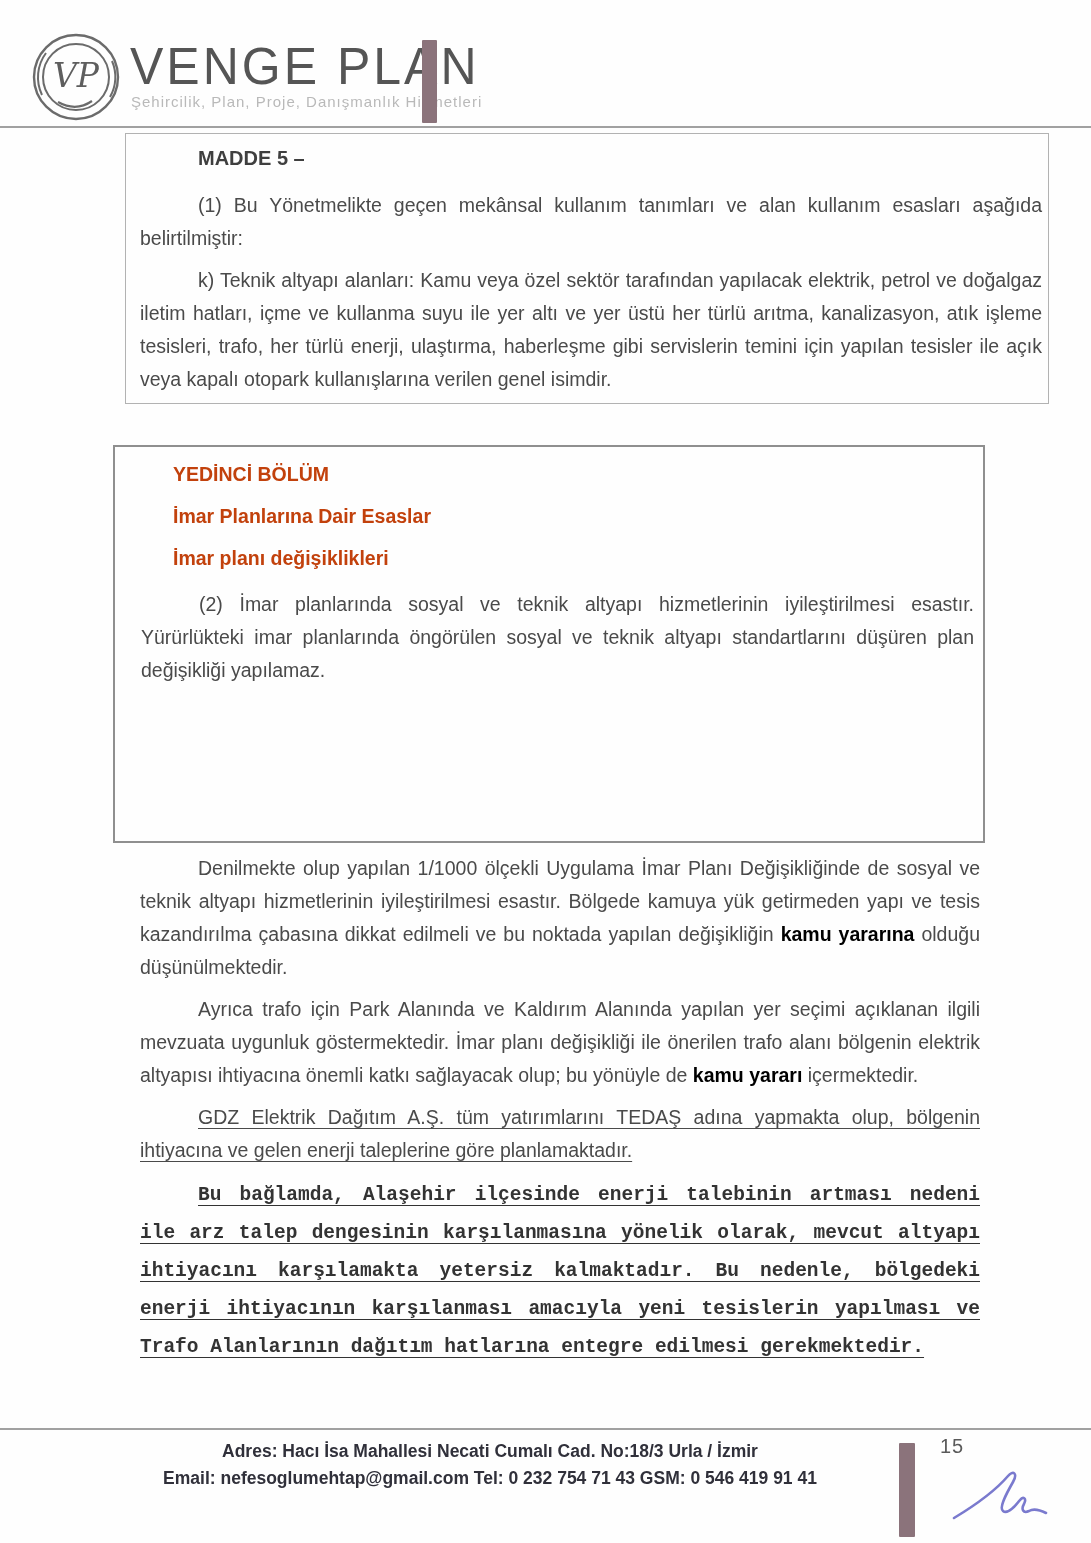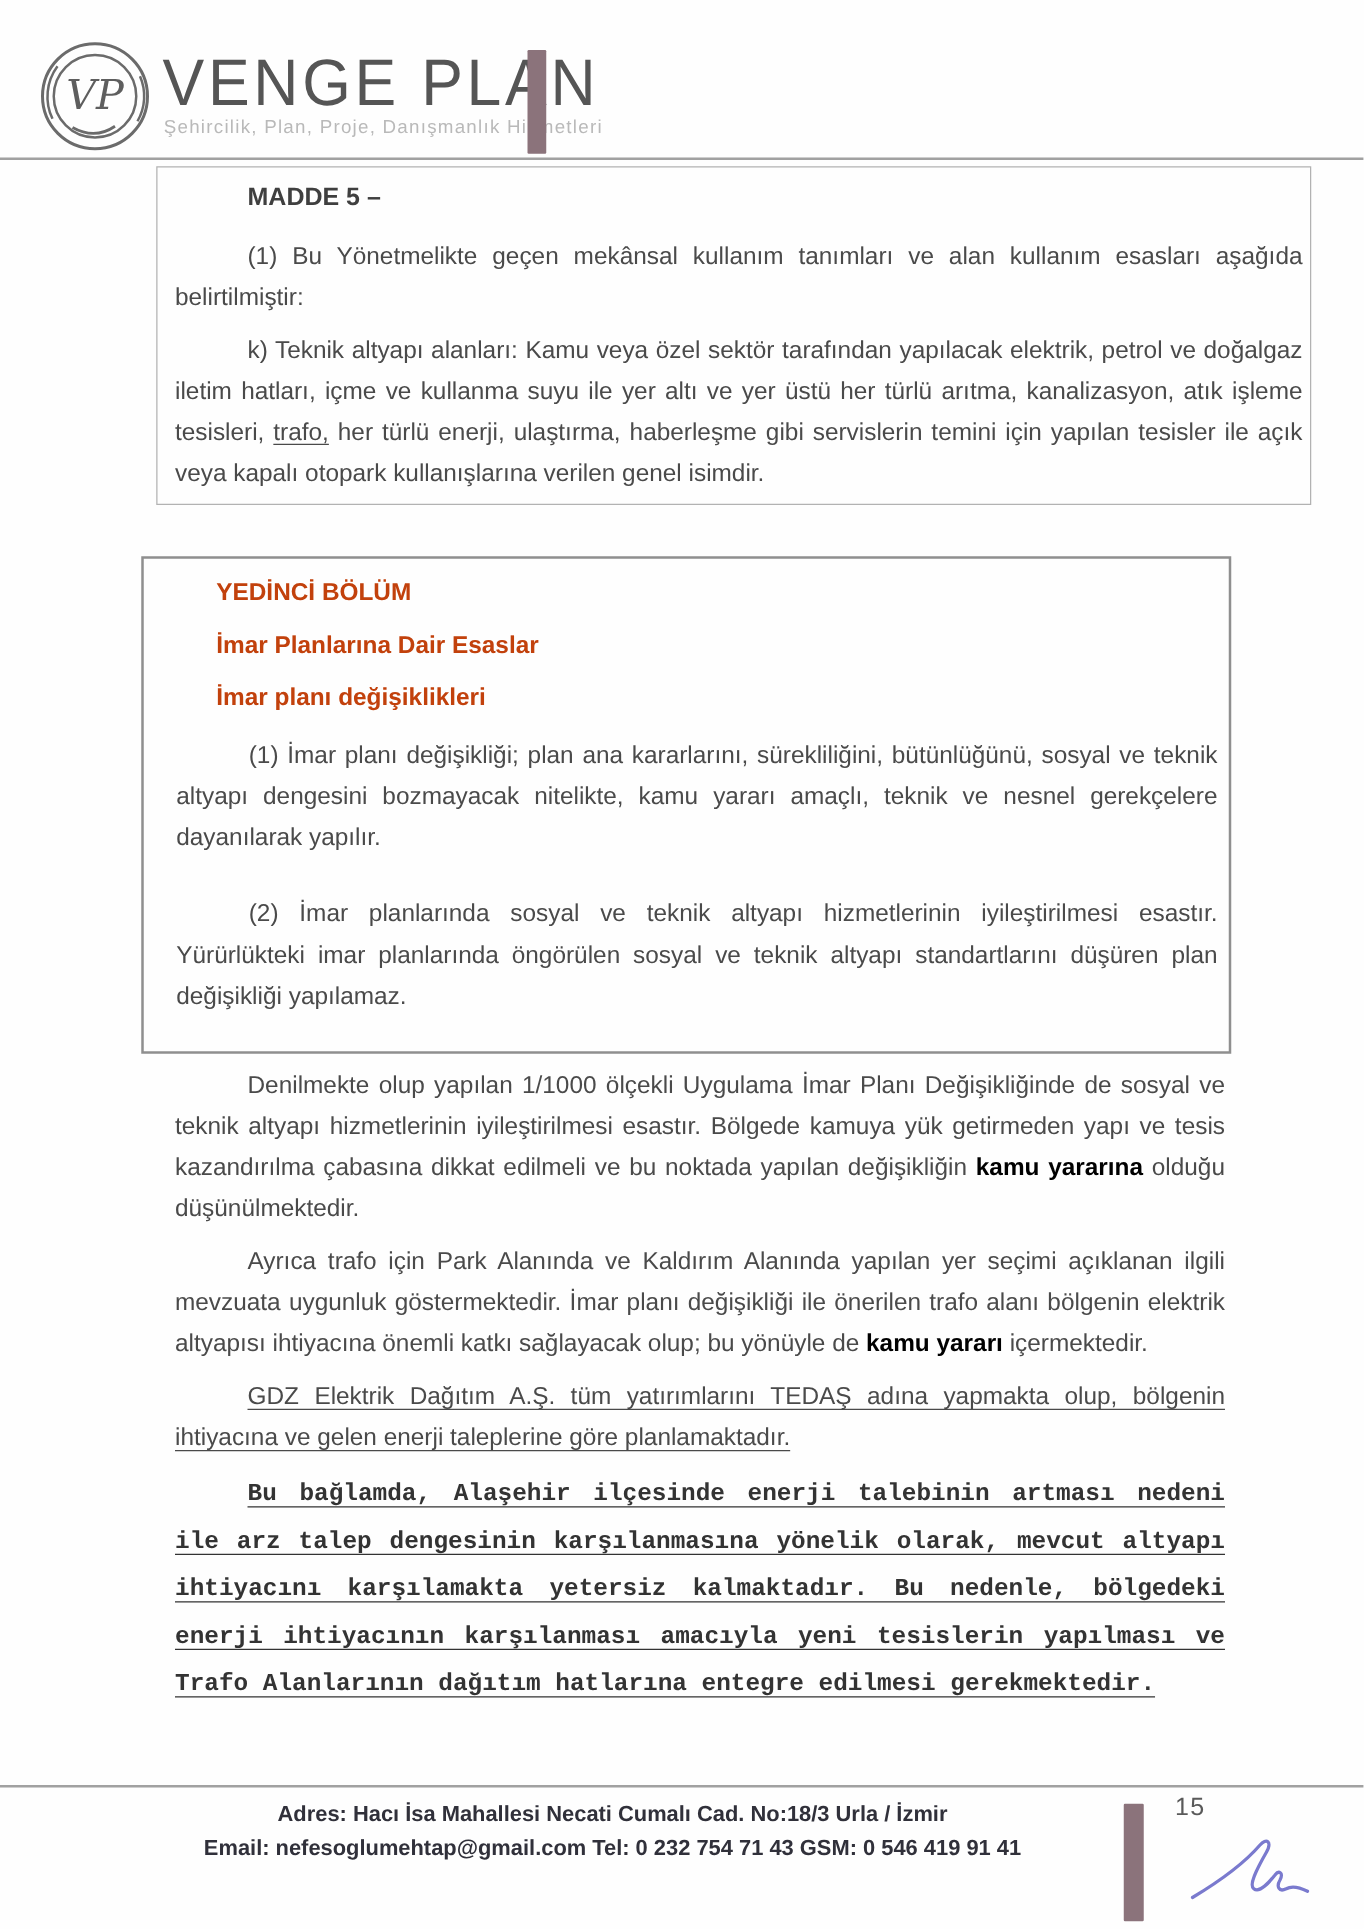--- a/index.html
+++ b/index.html
@@ -32,21 +32,21 @@
   .rule { position: absolute; left: 0; width: 1091px; height: 0; border-top: 2px solid #909090; opacity: .85; }
   .rule.header { top: 126px; }
   .rule.footer { top: 1428px; }
 
   
   .para {
     font-size: 19.5px; line-height: 33px; text-align: justify;
     text-indent: 58px; color: #4a4a4a; margin-bottom: 9px;
   }
   .bold-inline { font-weight: bold; color: #000000; }
-  .underline-inline { text-decoration: underline; text-underline-offset: 3px; }
+  .underline-inline { text-underline-offset: 3px; }
 
   
   .box1 {
     position: absolute; left: 125px; top: 133px; width: 924px; height: 271px;
     border: 1px solid #b2b2b2; background: #fefefe;
     padding: 11px 6px 10px 14px;
   }
   .box-title {
     font-size: 20px; font-weight: bold; color: #3f3f3f;
     margin: 0 0 18px 58px; line-height: 26px;
@@ -107,21 +107,20 @@
   <div class="box1">
     <div class="box-title">MADDE 5 –</div>
     <p class="para">(1) Bu Yönetmelikte geçen mekânsal kullanım tanımları ve alan kullanım esasları aşağıda belirtilmiştir:</p>
     <p class="para"><span>k) Teknik altyapı alanları: Kamu veya özel sektör tarafından yapılacak elektrik, petrol ve doğalgaz iletim hatları, içme ve kullanma suyu ile yer altı ve yer üstü her türlü arıtma, kanalizasyon, atık işleme tesisleri, </span><span class="underline-inline">trafo,</span><span> her türlü enerji, ulaştırma, haberleşme gibi servislerin temini için yapılan tesisler ile açık veya kapalı otopark kullanışlarına verilen genel isimdir.</span></p>
   </div>
 
   <div class="box2">
     <div class="heading">YEDİNCİ BÖLÜM</div>
     <div class="heading">İmar Planlarına Dair Esaslar</div>
     <div class="heading">İmar planı değişiklikleri</div>
-    <p class="para gap">(1) İmar planı değişikliği; plan ana kararlarını, sürekliliğini, bütünlüğünü, sosyal ve teknik altyapı dengesini bozmayacak nitelikte, kamu yararı amaçlı, teknik ve nesnel gerekçelere dayanılarak yapılır.</p>
     <p class="para">(2) İmar planlarında sosyal ve teknik altyapı hizmetlerinin iyileştirilmesi esastır. Yürürlükteki imar planlarında öngörülen sosyal ve teknik altyapı standartlarını düşüren plan değişikliği yapılamaz.</p>
   </div>
 
   <div class="body-copy">
     <p class="para"><span>Denilmekte olup yapılan 1/1000 ölçekli Uygulama İmar Planı Değişikliğinde de sosyal ve teknik altyapı hizmetlerinin iyileştirilmesi esastır. Bölgede kamuya yük getirmeden yapı ve tesis kazandırılma çabasına dikkat edilmeli ve bu noktada yapılan değişikliğin </span><span class="bold-inline">kamu yararına</span><span> olduğu düşünülmektedir.</span></p>
     <p class="para"><span>Ayrıca trafo için Park Alanında ve Kaldırım Alanında yapılan yer seçimi açıklanan ilgili mevzuata uygunluk göstermektedir. İmar planı değişikliği ile önerilen trafo alanı bölgenin elektrik altyapısı ihtiyacına önemli katkı sağlayacak olup; bu yönüyle de </span><span class="bold-inline">kamu yararı</span><span> içermektedir.</span></p>
     <p class="para underlined">GDZ Elektrik Dağıtım A.Ş. tüm yatırımlarını TEDAŞ adına yapmakta olup, bölgenin ihtiyacına ve gelen enerji taleplerine göre planlamaktadır.</p>
     <p class="para emph">Bu bağlamda, Alaşehir ilçesinde enerji talebinin artması nedeni ile arz talep dengesinin karşılanmasına yönelik olarak, mevcut altyapı ihtiyacını karşılamakta yetersiz kalmaktadır. Bu nedenle, bölgedeki enerji ihtiyacının karşılanması amacıyla yeni tesislerin yapılması ve Trafo Alanlarının dağıtım hatlarına entegre edilmesi gerekmektedir.</p>
   </div>
 

